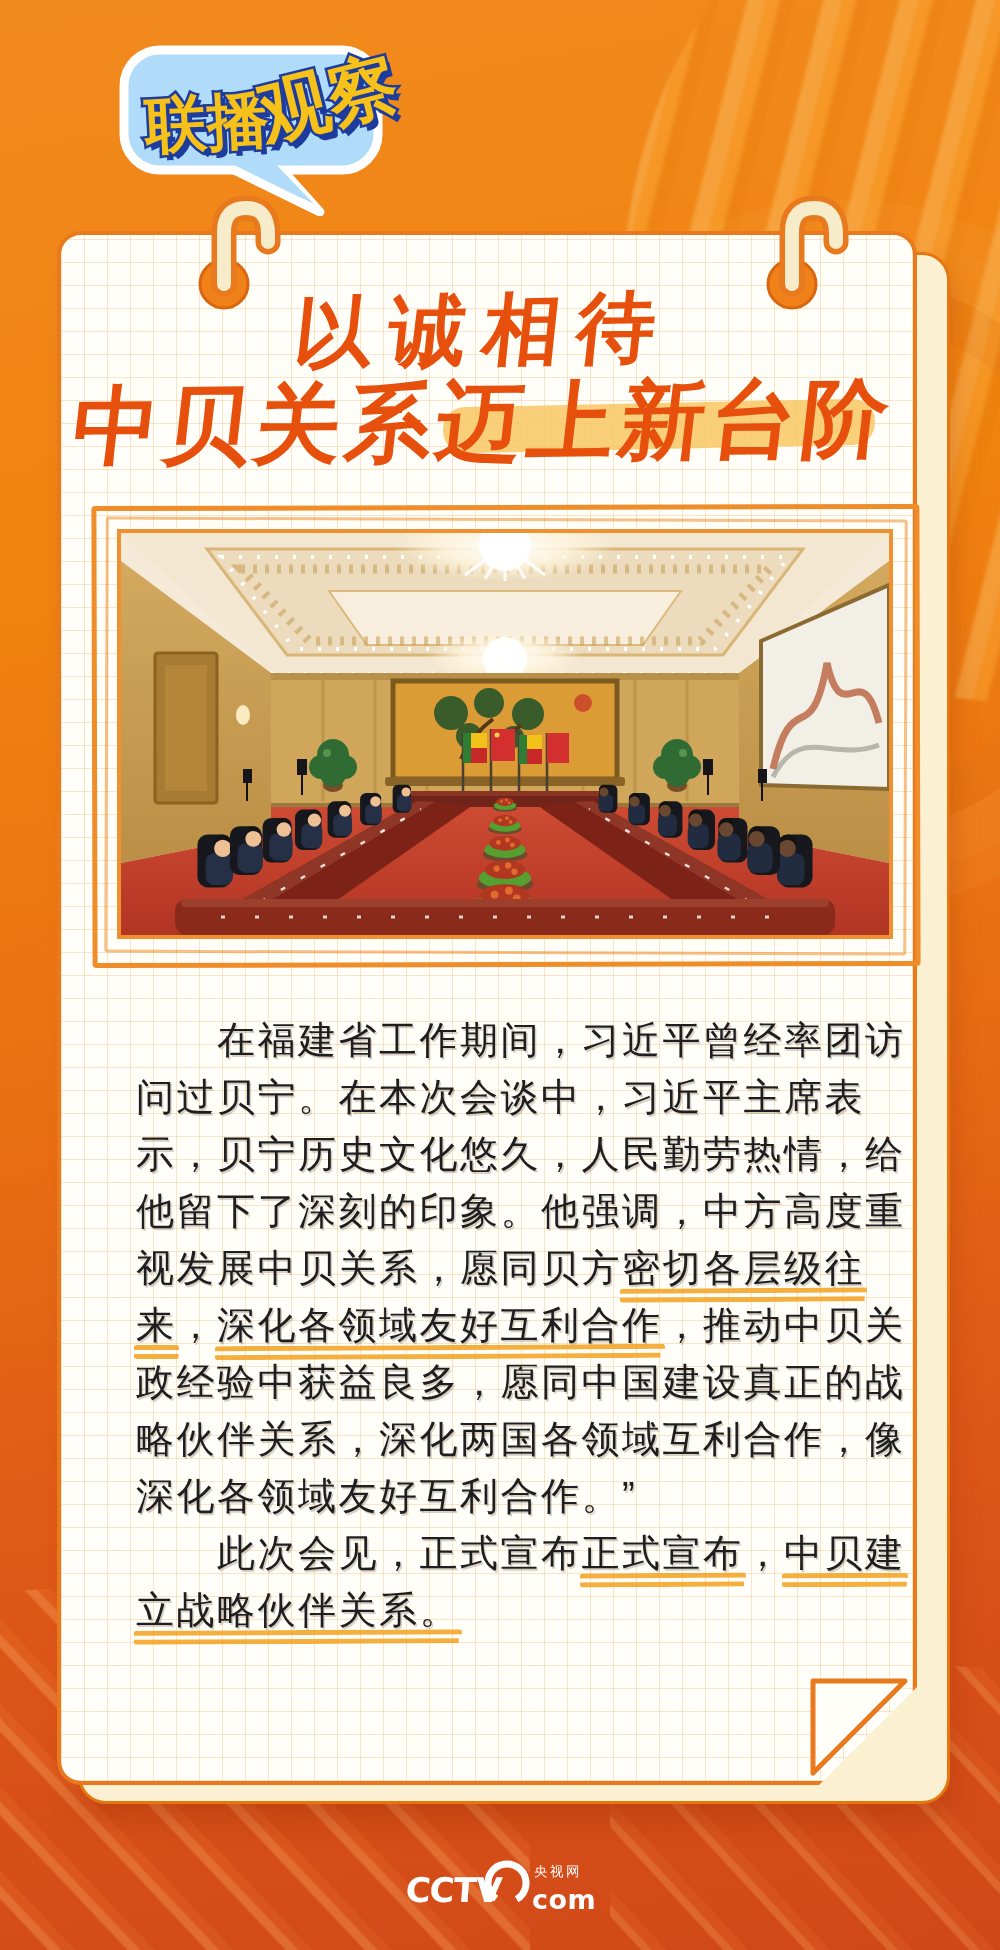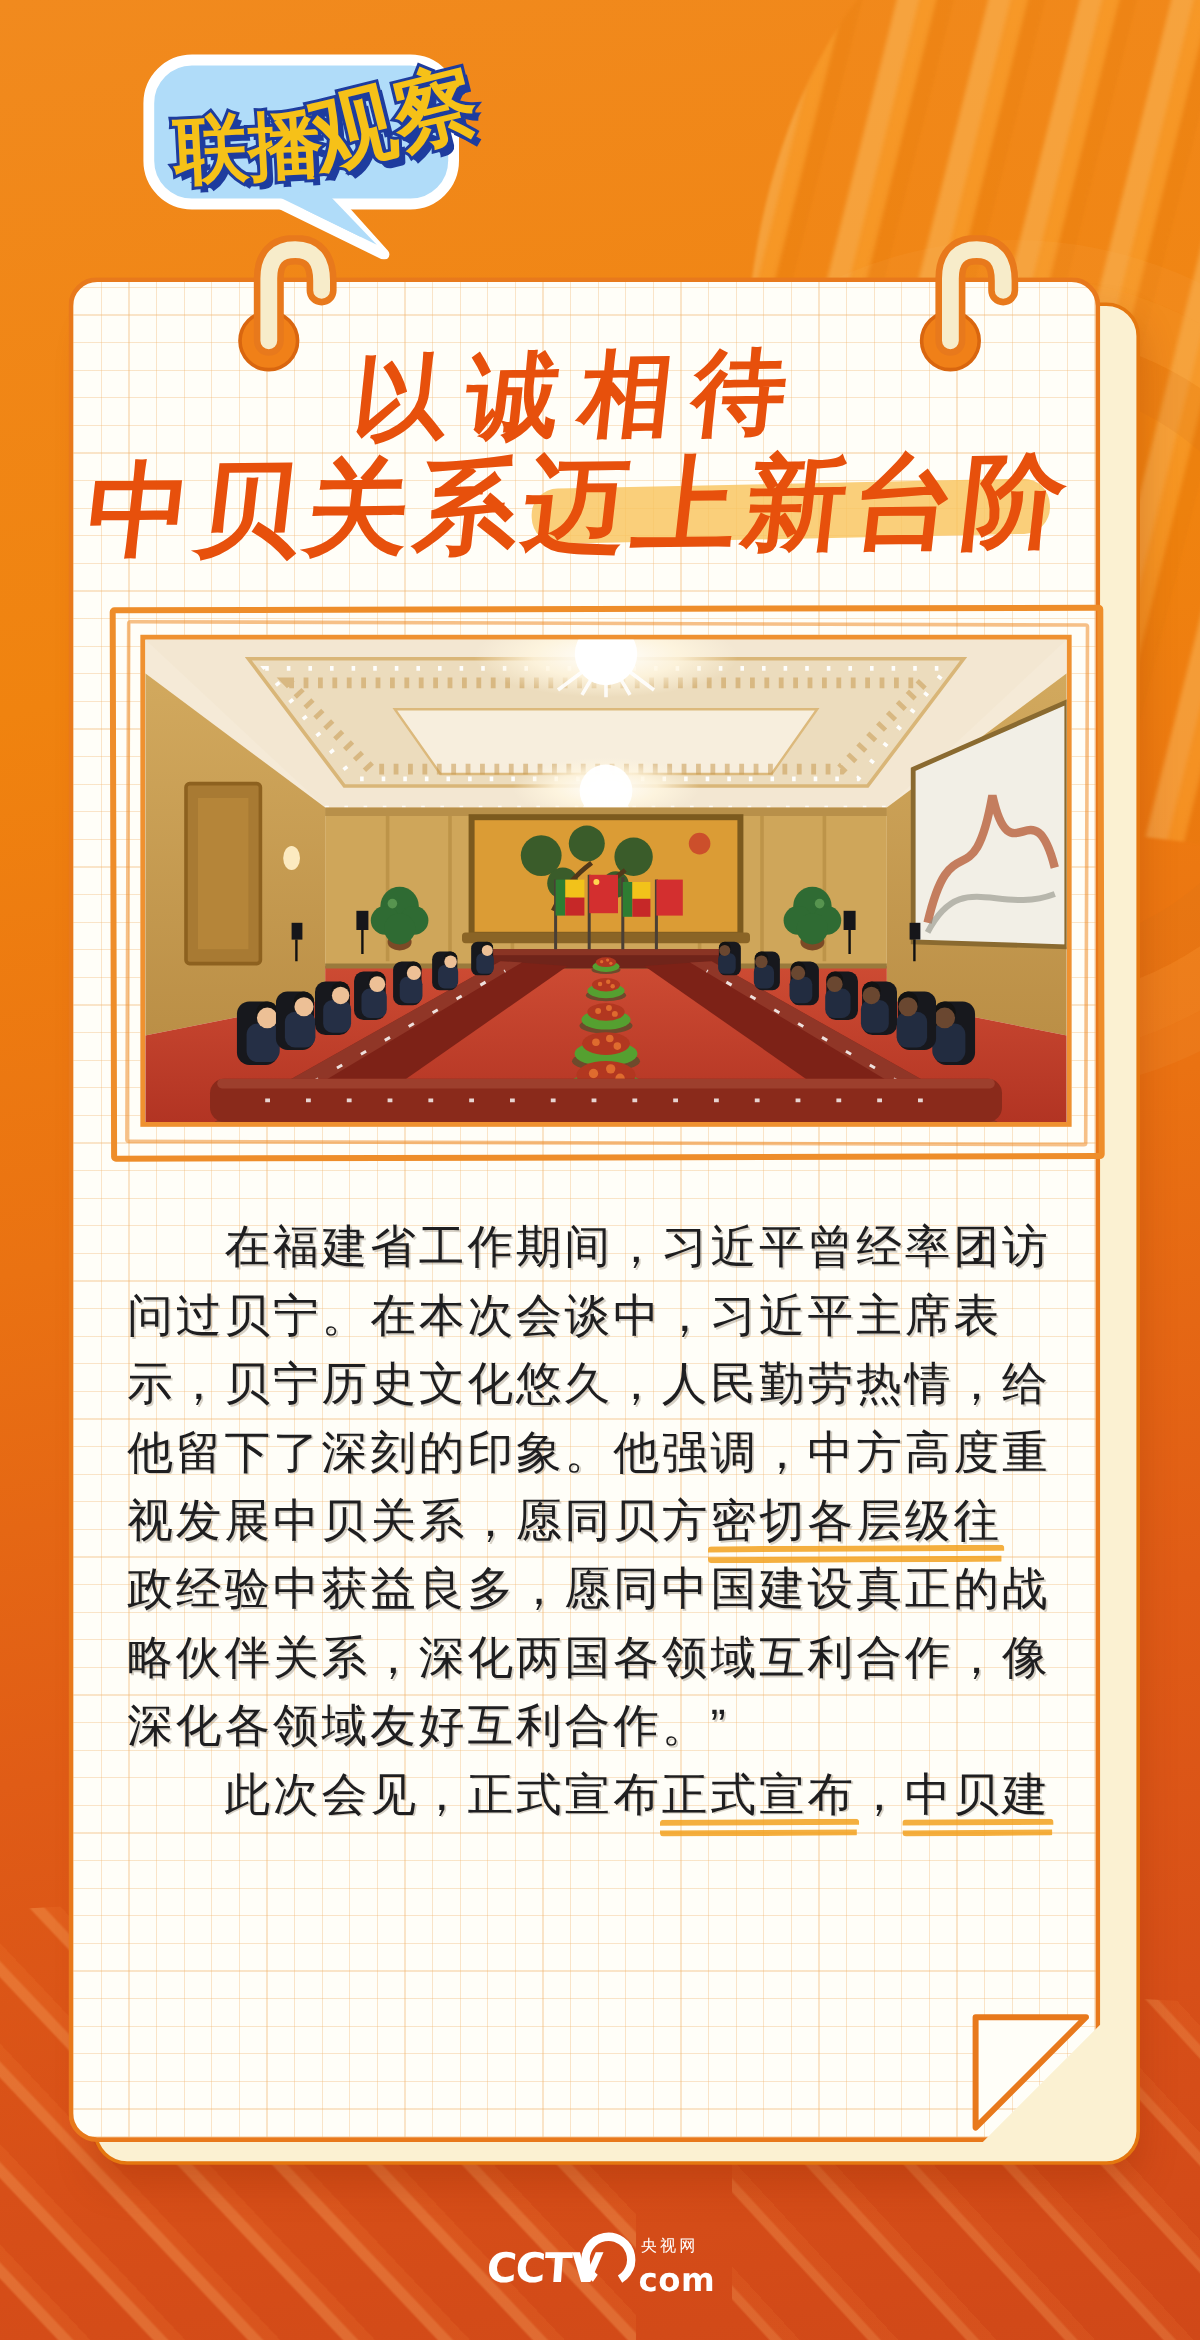--- a/index.html
+++ b/index.html
@@ -46,21 +46,21 @@
     border-radius:22px;opacity:.82;transform:rotate(-1.2deg);z-index:2;}
   
   .photo-frame{position:absolute;left:92px;top:505px;width:818px;height:452px;
     border:5px solid #ee8d2a;border-radius:4px;transform:rotate(-0.15deg);}
   .photo-frame::after{content:"";position:absolute;inset:8px;border:3px solid rgba(238,141,42,.55);
     border-radius:3px;transform:rotate(.35deg);pointer-events:none;}
   .photo{position:absolute;left:117px;top:529px;width:768px;height:402px;
     border:4px solid #ef9130;box-sizing:content-box;overflow:hidden;background:#f5ead7;}
   .photo svg{display:block;width:100%;height:100%;}
   
-  .article{position:absolute;left:106px;top:1012px;width:790px;color:#1e1e20;}
+  .article{position:absolute;left:136px;top:1012px;width:790px;color:#1e1e20;}
   .tline{height:57px;line-height:57px;font-size:38px;letter-spacing:2.5px;white-space:nowrap;
     text-shadow:1.5px 1.5px 0 rgba(70,45,20,.22);}
   .tline.indent{text-indent:81px;}
   .u{position:relative;text-align:right;}
   .u::after{content:"";position:absolute;left:-2px;right:-2px;bottom:-13px;height:14px;
     background:linear-gradient(#f3a21f,#f3a21f) 0 0/100% 5px no-repeat,
                linear-gradient(#f3a21f,#f3a21f) 0 100%/99% 5px no-repeat;
     border-radius:3px;opacity:.85;transform:rotate(-.3deg);}
   
   .footer-logo{position:absolute;left:406px;top:1858px;width:188px;height:60px;}
@@ -267,24 +267,26 @@
     <path d="M100,384 H660" stroke="#ffffff" stroke-width="3" stroke-dasharray="4 30" opacity=".8"></path>
   </svg>
 </div>
 
 <div class="article">
     <div class="tline indent"><span>在福建省工作期间，习近平曾经率团访</span></div>
     <div class="tline"><span>问过贝宁。在本次会谈中，习近平主席表</span></div>
     <div class="tline"><span>示，贝宁历史文化悠久，人民勤劳热情，给</span></div>
     <div class="tline"><span>他留下了深刻的印象。他强调，中方高度重</span></div>
     <div class="tline"><span>视发展中贝关系，愿同贝方</span><span class="u">密切各层级往</span></div>
+    <div class="tline"><span class="u">来</span><span>，</span><span class="u">深化各领域友好互利合作</span><span>，推动中贝关</span></div>
     <div class="tline"><span>政经验中获益良多，愿同中国建设真正的战</span></div>
     <div class="tline"><span>略伙伴关系，深化两国各领域互利合作，像</span></div>
     <div class="tline"><span>深化各领域友好互利合作。”</span></div>
     <div class="tline indent"><span>此次会见，正式宣布</span><span class="u">正式宣布</span><span>，</span><span class="u">中贝建</span></div>
+    <div class="tline"><span class="u">立战略伙伴关系。</span></div>
   </div>
 
 <div class="footer-logo">
   <svg viewBox="0 0 188 60">
     <g fill="#ffffff" font-family="DejaVu Sans,Liberation Sans,sans-serif">
       <text x="2" y="44" font-size="34" font-weight="bold" letter-spacing="-1" transform="skewX(-4)">CCTV</text>
       <circle cx="101" cy="25" r="19" fill="none" stroke="#ffffff" stroke-width="7" stroke-dasharray="97 23" transform="rotate(125 101 25)"></circle>
       <text x="128" y="18" font-size="13.5" letter-spacing="2.5">央视网</text>
       <text x="126" y="51" font-size="27" font-weight="bold" letter-spacing=".5">com</text>
     </g>

